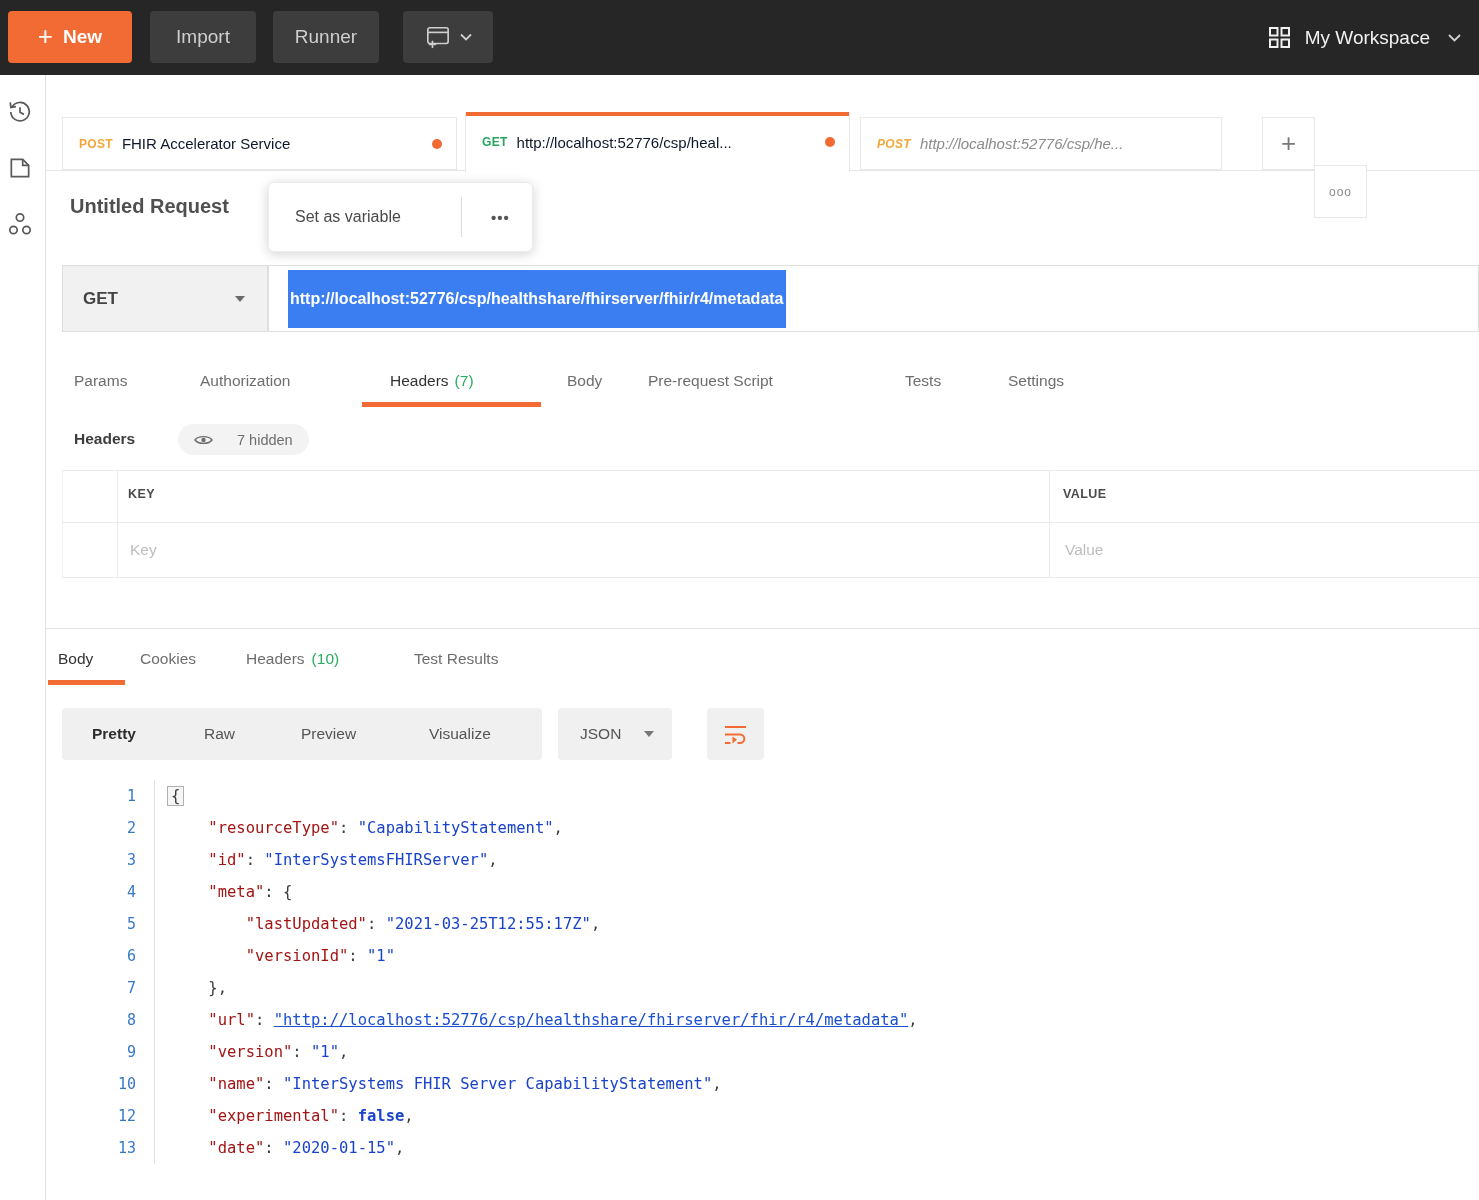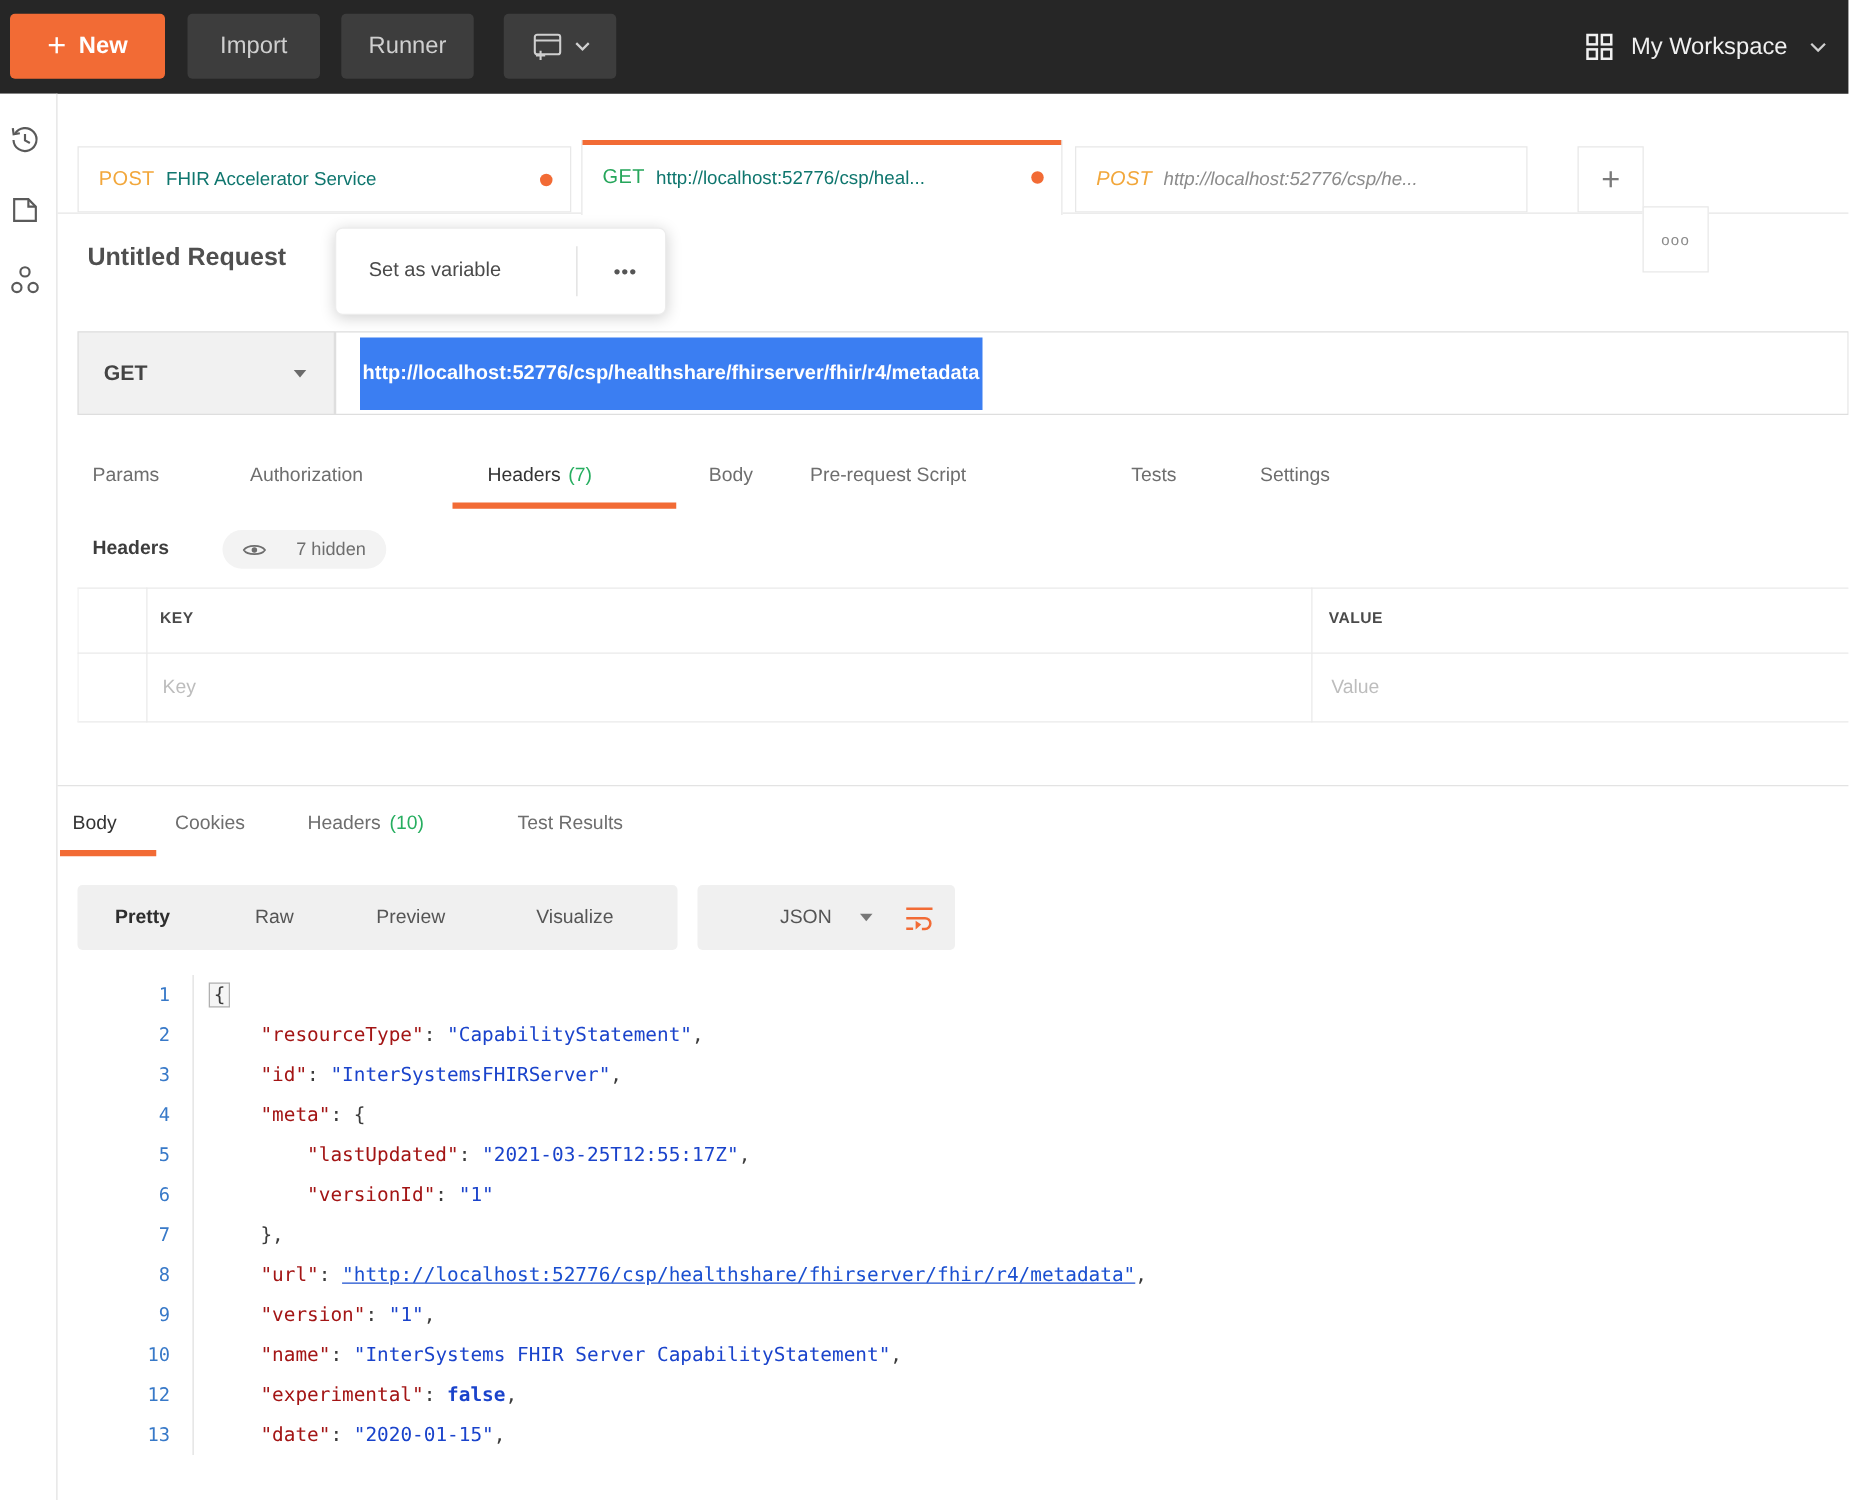--- a/index.html
+++ b/index.html
@@ -27,23 +27,23 @@
 
   
   #tabline{position:absolute;left:46px;top:170px;width:1433px;height:1px;background:#e6e6e6;z-index:1;}
   .doc-tab{position:absolute;top:117px;height:53px;background:#fff;border:1px solid #e8e8e8;
            box-sizing:border-box;display:flex;align-items:center;cursor:pointer;z-index:1;}
   #tab1{left:62px;width:395px;}
   #tab2{left:465px;top:112px;height:60px;width:385px;border-top:none;z-index:3;border-bottom:none;background:#fff;}
   #tab2 .bar{position:absolute;left:0;top:0;width:100%;height:4px;background:#f26b35;}
   #tab3{left:860px;width:362px;}
   #tab3 .tab-method,#tab3 .tab-title{font-style:italic;}
-  .tab-method{font-size:16px;font-weight:400;margin:0 9px 0 16px;letter-spacing:.3px;flex:none;}
+  .tab-method{font-size:12px;font-weight:700;margin:0 9px 0 16px;letter-spacing:.3px;flex:none;}
   .m-post{color:#f2a73b;} .m-get{color:#26a65b;}
-  .tab-title{font-size:15px;color:#0f766e;white-space:nowrap;overflow:hidden;max-width:270px;}
+  .tab-title{font-size:15px;color:#0f172a;white-space:nowrap;overflow:hidden;max-width:270px;}
   #tab3 .tab-title{color:#8c8c8c;}
   .tab-dot{width:10px;height:10px;border-radius:50%;background:#f26b35;margin-left:auto;margin-right:14px;flex:none;}
   .tab-sq{position:absolute;top:117px;width:53px;height:53px;background:#fff;border:1px solid #e8e8e8;
           box-sizing:border-box;display:flex;align-items:center;justify-content:center;color:#7a7a7a;cursor:pointer;z-index:1;}
   #plus-tab{left:1262px;font-size:26px;font-weight:300;}
   #more-tab{left:1314px;font-size:12px;letter-spacing:1px;color:#8a8a8a;margin-top:48px;}
 
   
   #req-name{position:absolute;left:70px;top:195px;font-size:20px;font-weight:600;color:#4f4f4f;}
   #sel-popup{position:absolute;left:268px;top:182px;width:263px;height:68px;background:#fff;border-radius:6px;
@@ -94,21 +94,21 @@
   #resp-divider{position:absolute;left:46px;top:628px;width:1433px;height:1px;background:#e3e3e3;}
   .resp-tab{position:absolute;top:650px;font-size:15.5px;color:#6e6e6e;cursor:pointer;display:flex;gap:7px;}
   .resp-tab.active{color:#333;}
   #resp-underline{position:absolute;left:48px;top:680px;width:77px;height:5px;background:#f26b35;}
 
   #view-seg{position:absolute;left:62px;top:708px;width:480px;height:52px;background:#f0f0f0;border-radius:4px;}
   .vmode{position:absolute;top:725px;font-size:15.5px;color:#555;cursor:pointer;}
   .vmode.active{color:#2e2e2e;font-weight:600;}
   #vm-pretty{left:92px;} #vm-raw{left:204px;} #vm-preview{left:301px;} #vm-visualize{left:429px;}
   #fmt-box{position:absolute;left:558px;top:708px;width:114px;height:52px;background:#f0f0f0;border-radius:4px;
-           display:flex;align-items:center;cursor:pointer;padding-left:44px;}
+           display:flex;align-items:center;cursor:pointer;}
   #fmt-box .flabel{margin-left:22px;font-size:15.5px;color:#555;}
   #fmt-box .caret{position:absolute;right:18px;border-top-color:#777;}
   #wrap-btn{position:absolute;left:707px;top:708px;width:57px;height:52px;background:#f0f0f0;border:none;
             border-radius:4px;cursor:pointer;display:flex;align-items:center;justify-content:center;}
 
   
   #code-area{position:absolute;left:62px;top:780px;width:1410px;
              font-family:"DejaVu Sans Mono","Liberation Mono",monospace;font-size:15.5px;}
   .code-line{display:flex;height:32px;line-height:32px;}
   .ln{flex:0 0 74px;text-align:right;color:#3879c8;font-size:15px;}

